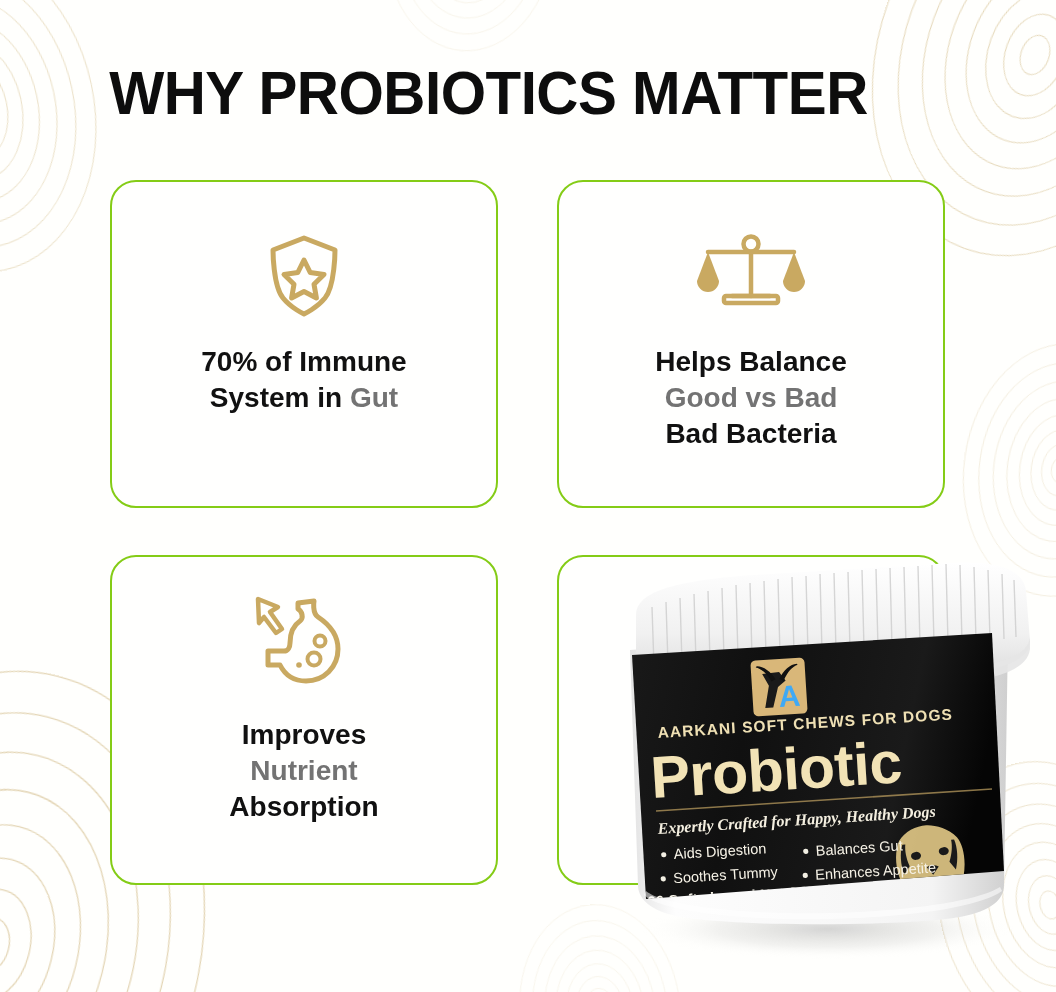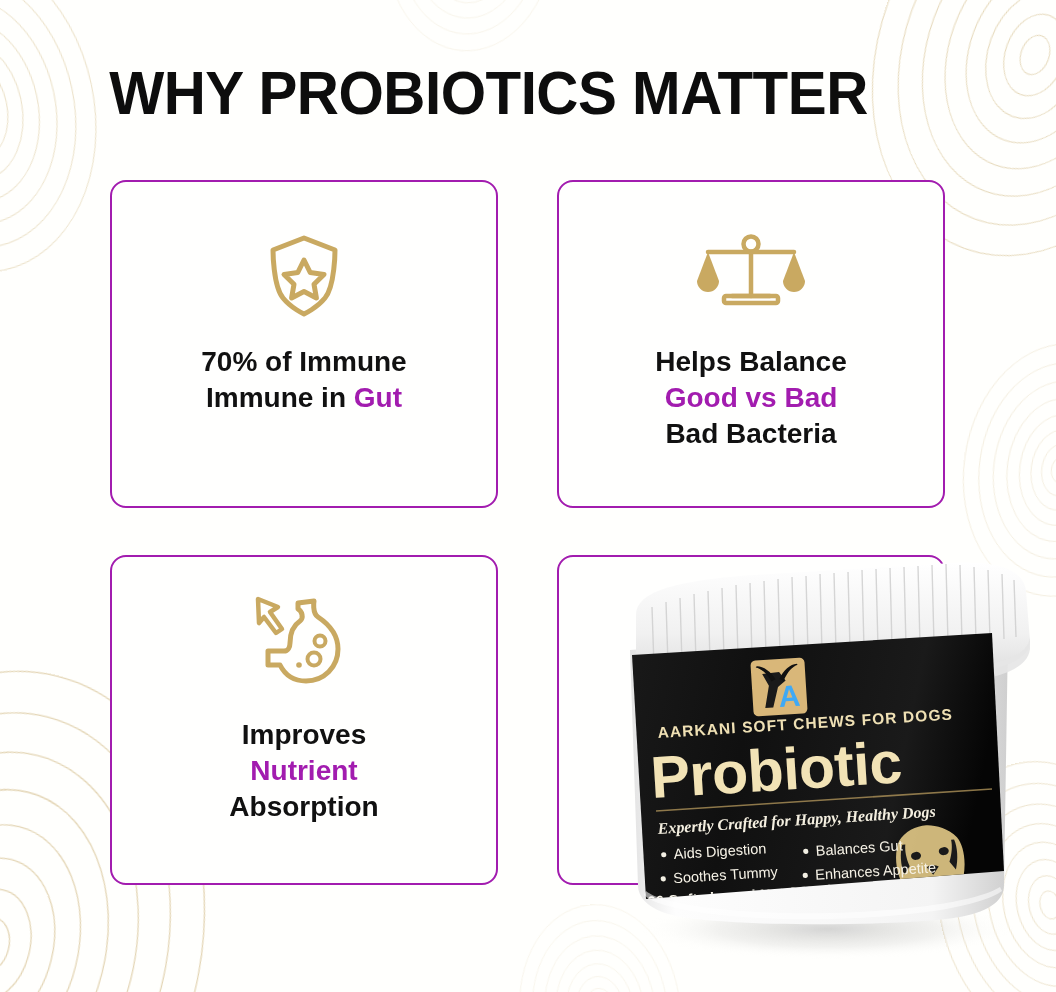--- a/index.html
+++ b/index.html
@@ -49,22 +49,22 @@
   .grid {
     position: absolute;
     top: 180px;
     left: 110px;
     width: 845px;
     height: 715px;
     z-index: 2;
   }
   .card {
     position: absolute;
-    border: 2px solid #a21caf;
-    border-radius: 16px;
+    border: 2px solid #84cc16;
+    border-radius: 26px;
     background: #fffffe;
     box-sizing: border-box;
   }
   .card-1 { left: 0;   top: 0;   width: 388px; height: 328px; }
   .card-2 { left: 447px; top: 0;   width: 388px; height: 328px; }
   .card-3 { left: 0;   top: 375px; width: 388px; height: 330px; }
   .card-4 { left: 447px; top: 375px; width: 388px; height: 330px; }
 
   .card-inner {
     position: absolute;
@@ -88,21 +88,21 @@
   .card-text {
     margin-top: 26px;
     text-align: center;
     font-weight: bold;
     font-size: 28px;
     line-height: 1.28;
     color: #111111;
     padding: 0 20px;
   }
   .card-3 .card-text { margin-top: 34px; }
-  .gold { color: #a21caf; }
+  .gold { color: #737373; }
 
   
   .jar-stage {
     position: absolute;
     left: 600px;
     top: 555px;
     width: 456px;
     height: 437px;
     z-index: 4;
     pointer-events: none;
@@ -207,21 +207,21 @@
   <div class="card card-1">
     <div class="card-inner">
       <div class="icon-wrap">
         <svg width="74" height="84" viewBox="0 0 74 84" xmlns="http://www.w3.org/2000/svg">
           <path d="M37 4 L68 16 C68 16 68 52 58 64 C50 74 37 80 37 80 C37 80 24 74 16 64 C6 52 6 16 6 16 Z" fill="none" stroke="#c9a961" stroke-width="5" stroke-linejoin="round"></path>
           <path d="M37 26 L43.2 38.5 L57 40.5 L47 50.2 L49.4 64 L37 57.5 L24.6 64 L27 50.2 L17 40.5 L30.8 38.5 Z" fill="none" stroke="#c9a961" stroke-width="5" stroke-linejoin="round"></path>
         </svg>
       </div>
       <div class="card-text">
         <span>70% of Immune</span><br>
-        <span>Immune in </span><span class="gold">Gut</span>
+        <span>System in </span><span class="gold">Gut</span>
       </div>
     </div>
   </div>
 
   <div class="card card-3">
     <div class="card-inner">
       <div class="icon-wrap">
         <svg width="100" height="96" viewBox="0 0 100 96" xmlns="http://www.w3.org/2000/svg">
 
           <path d="M44 10 L60 8 C60 8 58 20 64 24 C76 32 84 42 84 56 C84 74 70 88 52 88 C38 88 30 80 26 72 L14 72 L14 58 L30 58 C34 58 36 54 36 50 C36 40 40 32 46 28 C50 25 48 18 44 16 Z" fill="none" stroke="#c9a961" stroke-width="5" stroke-linejoin="round" stroke-linecap="round"></path>

